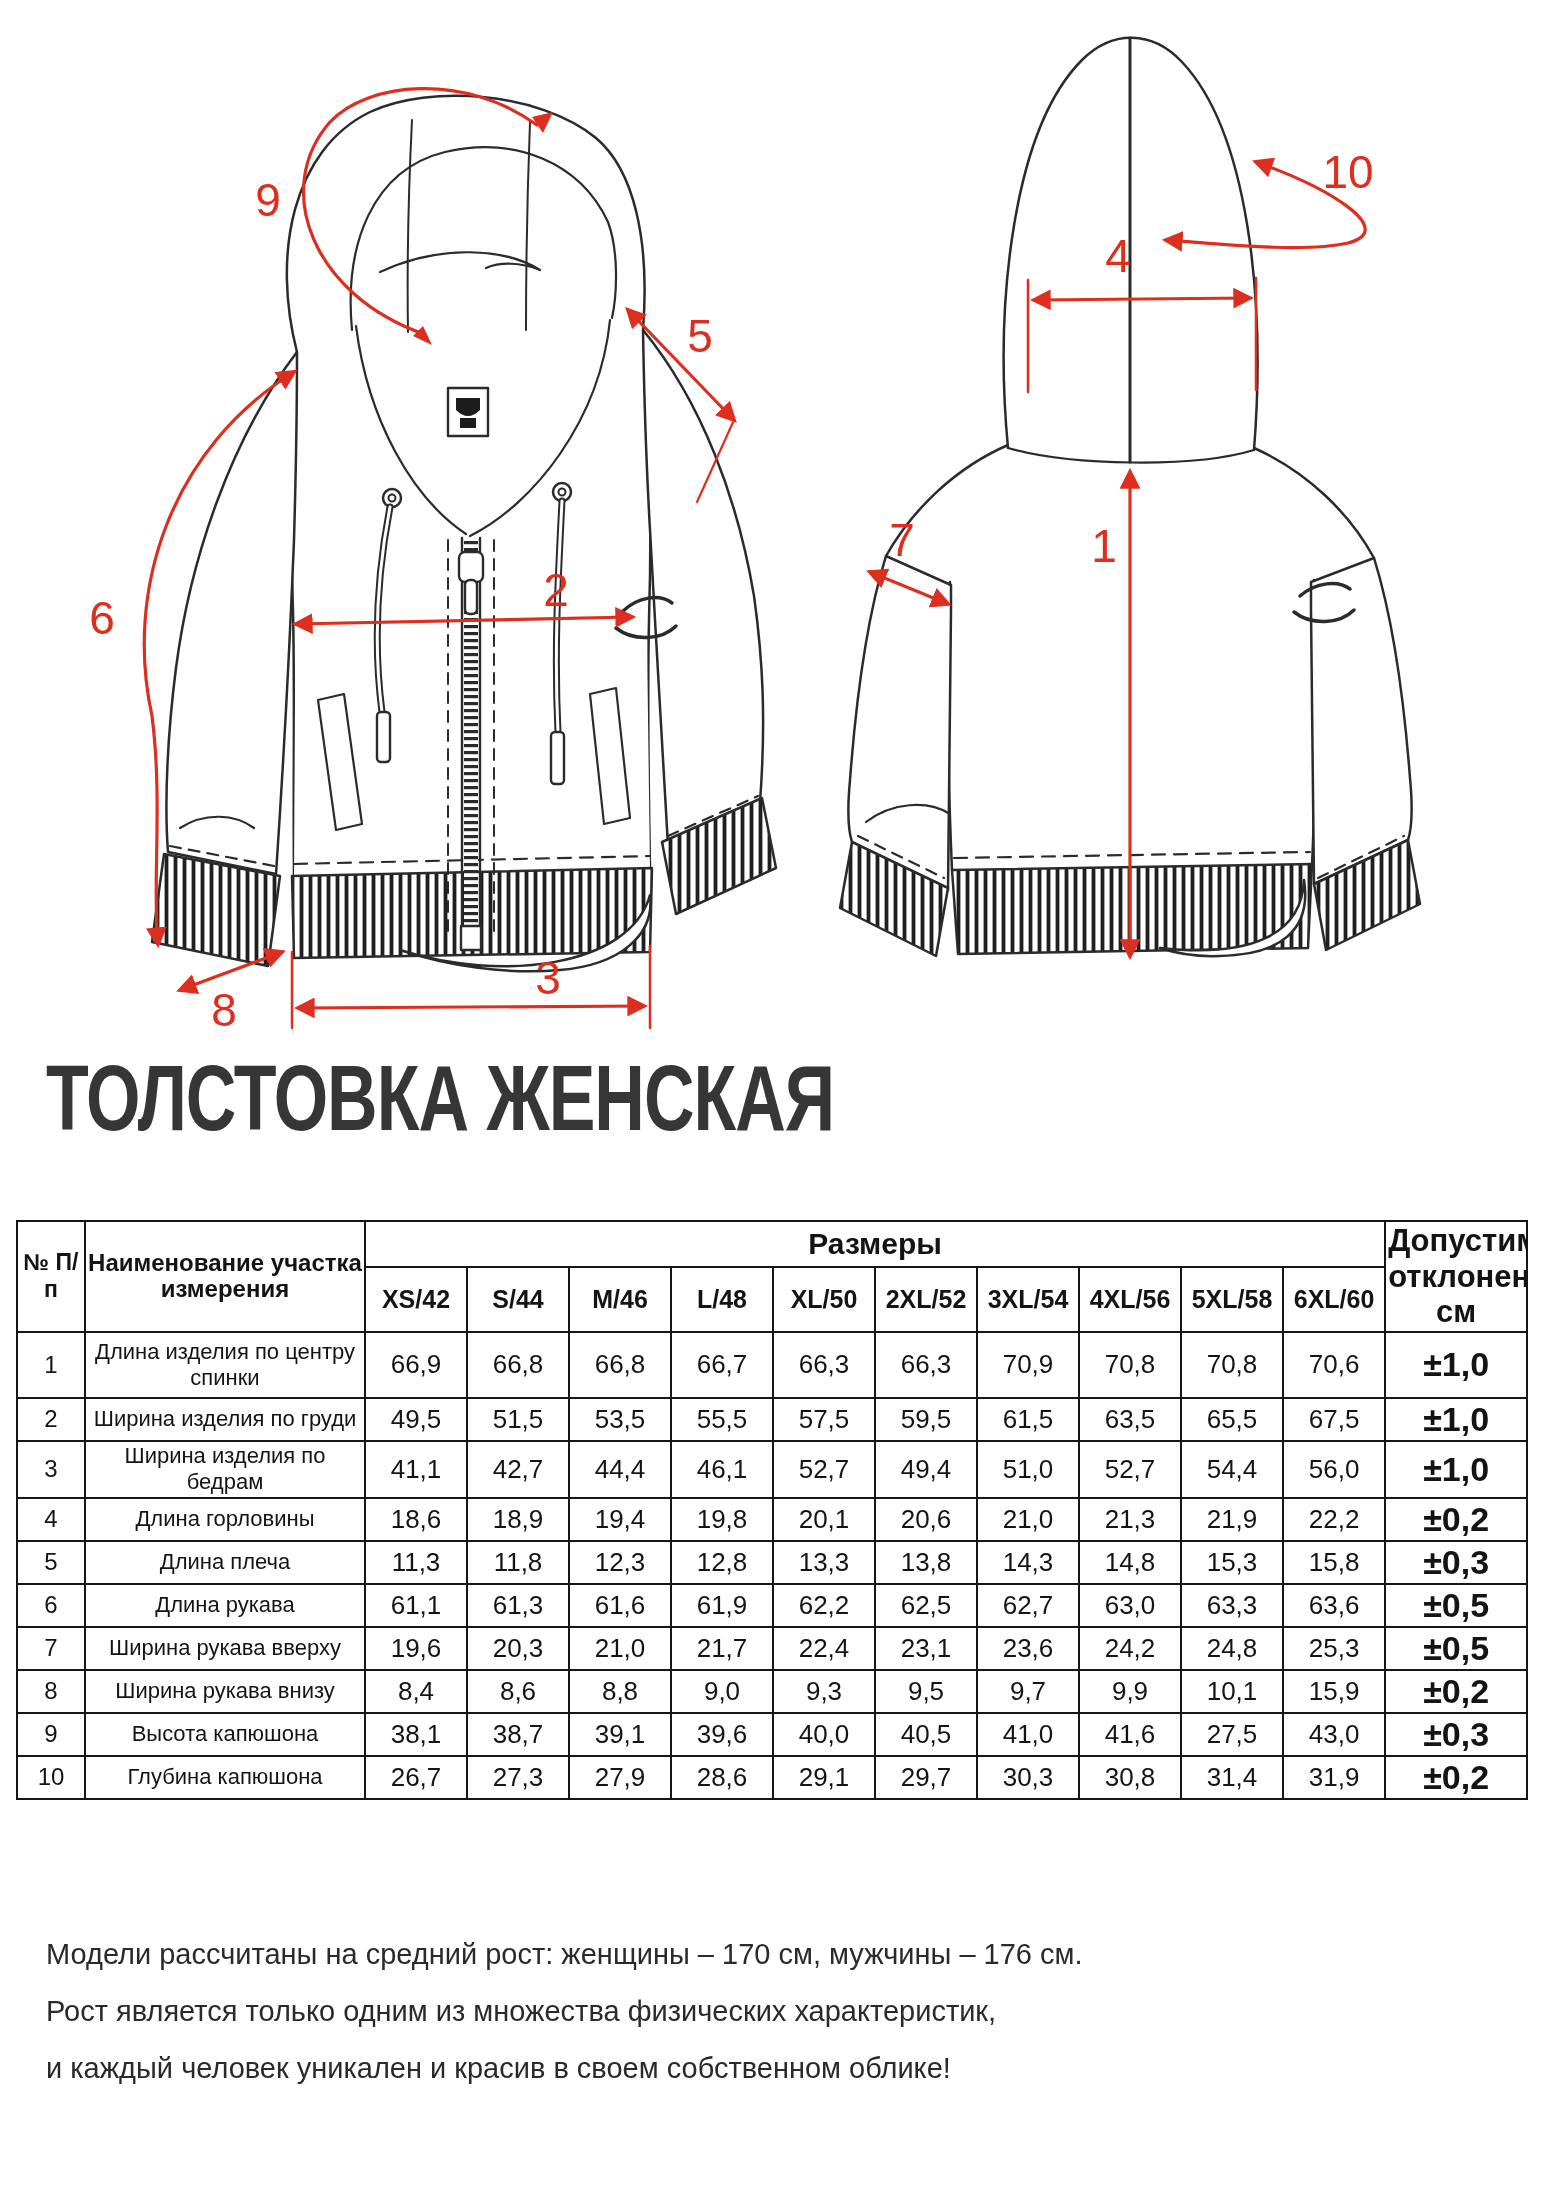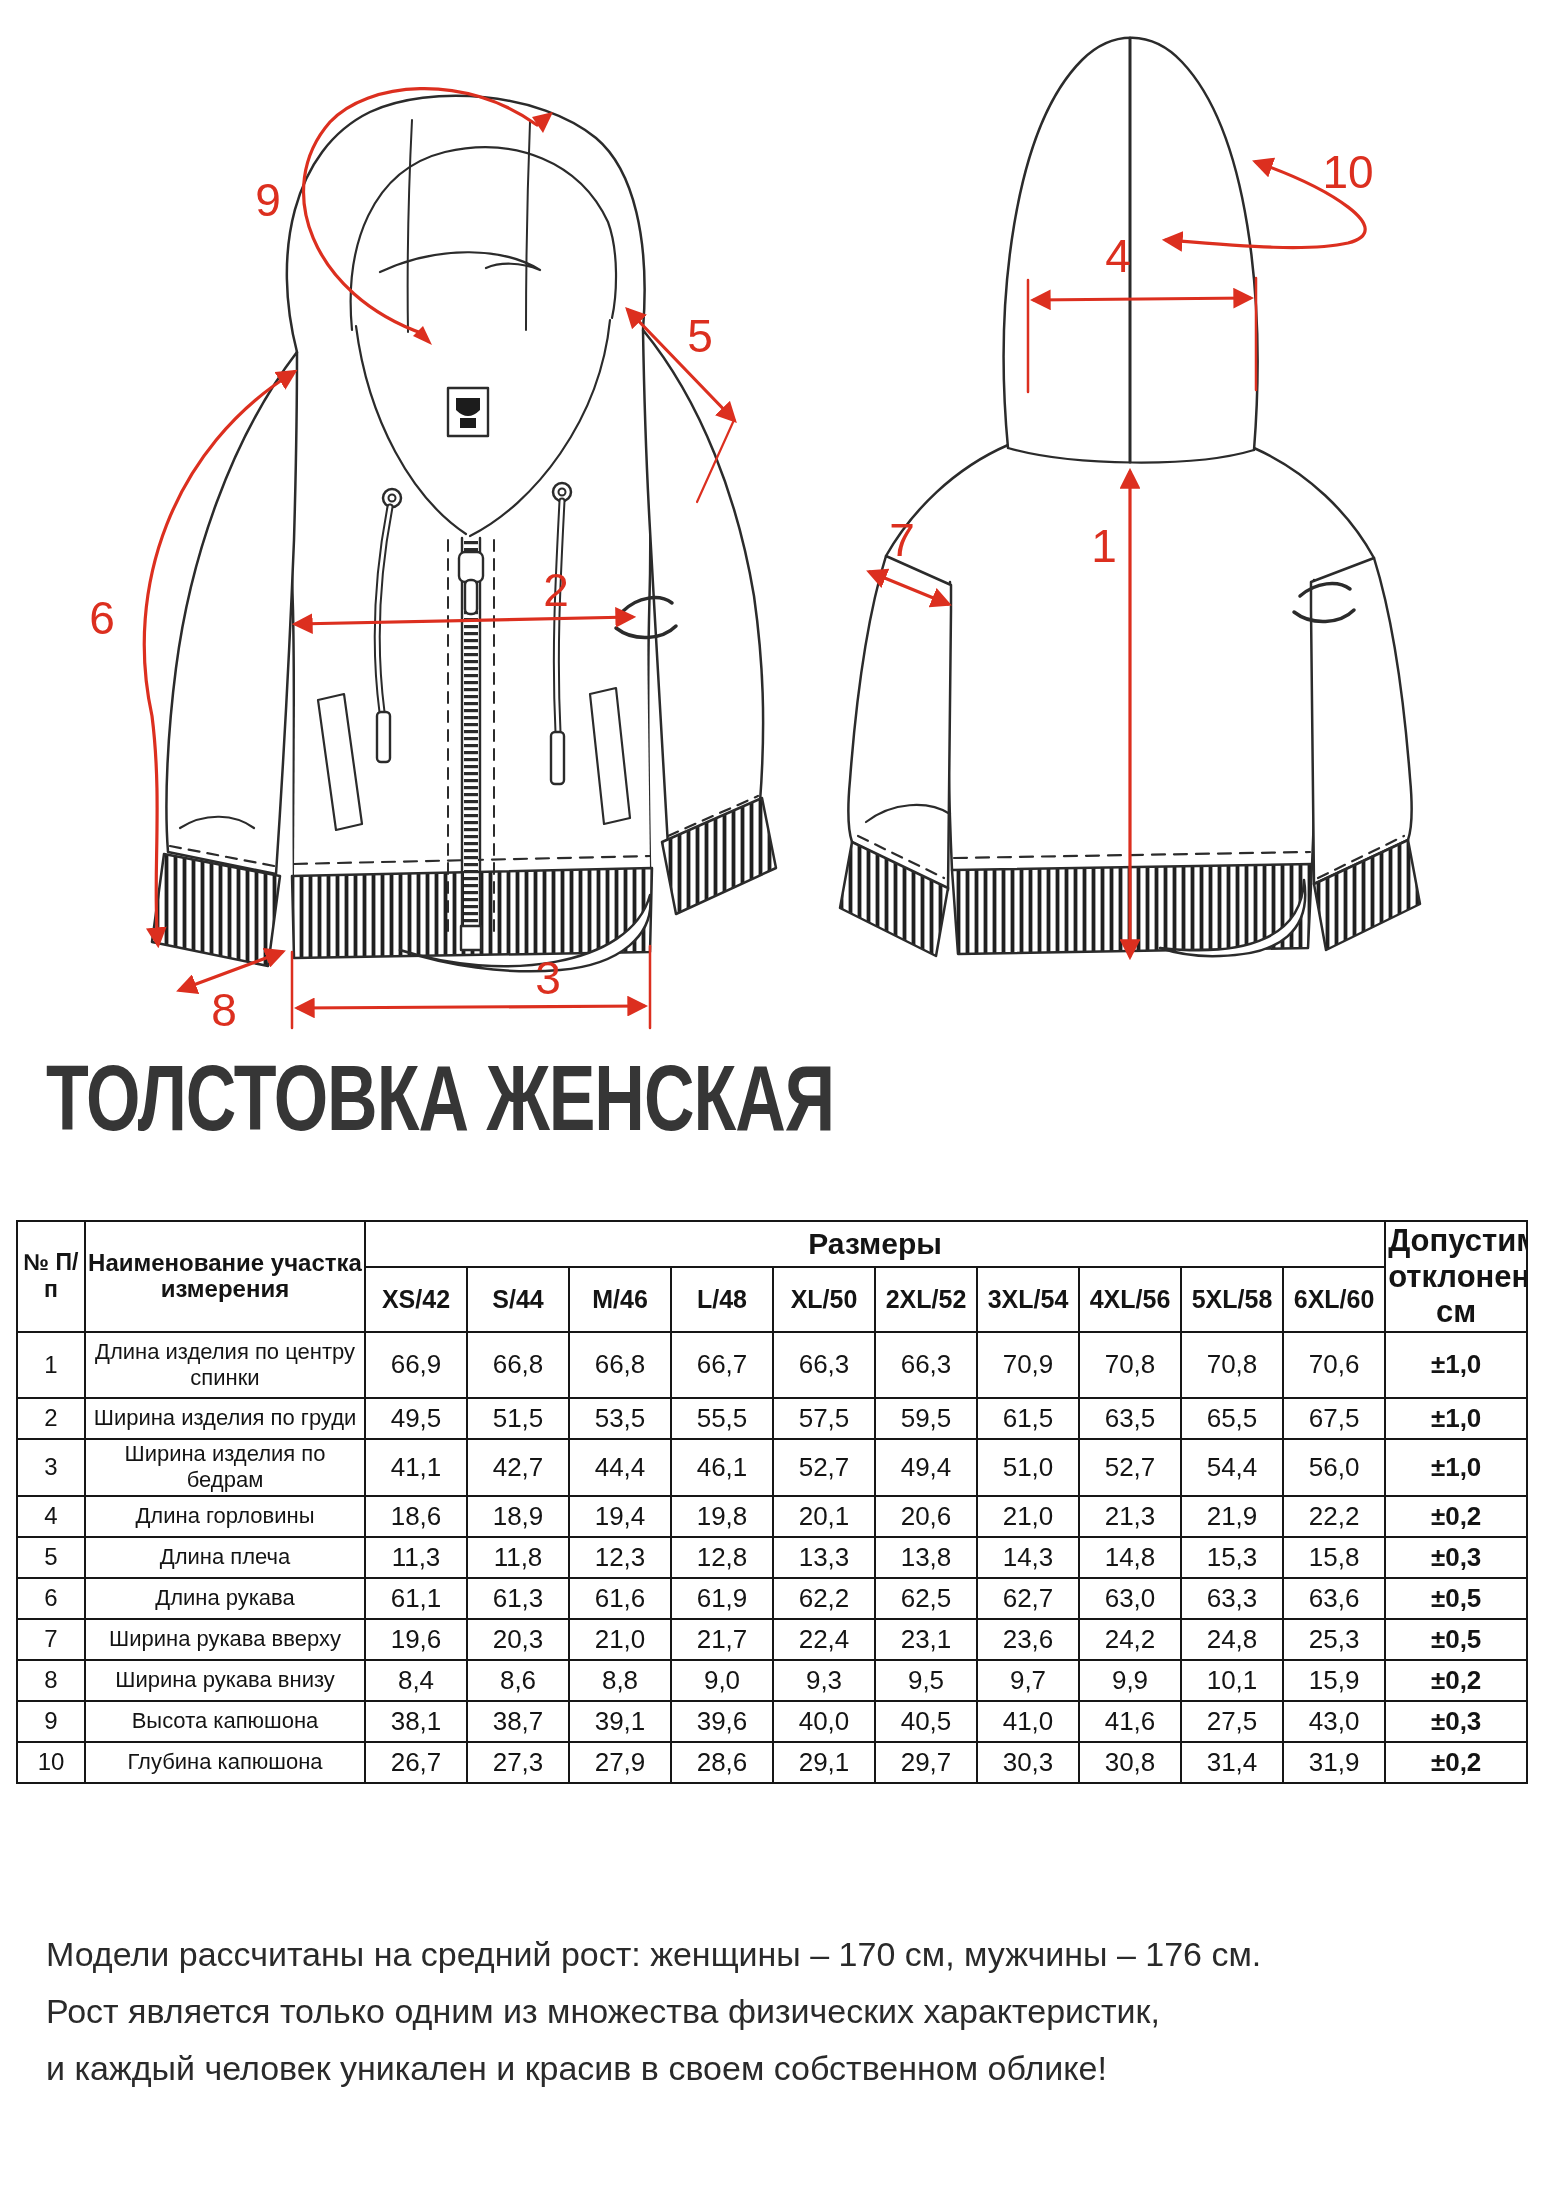--- a/index.html
+++ b/index.html
@@ -16,22 +16,22 @@
   tr.hrow1{height:44px;} tr.hrow2{height:62px;}
   tbody tr{height:41px;} tbody tr:first-child{height:66px;}
   .c-numhead{font-size:23px;font-weight:700;}
   .c-namehead{font-size:24px;font-weight:700;white-space:pre-line;line-height:1.1;}
   .c-sizesgroup{font-size:30px;font-weight:700;}
   .c-tolhead{font-size:31px;font-weight:700;white-space:pre-line;line-height:1.15;}
   .c-size{font-size:25px;font-weight:700;}
   .c-num{font-size:24px;}
   .c-name{font-size:22px;text-align:left;padding-left:6px;line-height:1.2;}
   .c-val{font-size:26px;}
-  .c-tol{font-size:26px;font-weight:700;}
-  .footer{position:absolute;left:46px;top:1926px;font-size:34px;line-height:57px;color:#2a2a2a;}
+  .c-tol{font-size:34px;font-weight:700;}
+  .footer{position:absolute;left:46px;top:1926px;font-size:29px;line-height:57px;color:#2a2a2a;}
 </style>
 </head>
 <body>
 
 <div class="page">
 
   <svg class="diagram" width="1542" height="1030" viewBox="0 0 1542 1030">
     <defs>
       <pattern id="rib" width="9" height="12" patternUnits="userSpaceOnUse">
         <rect width="9" height="12" fill="#ffffff"></rect>

